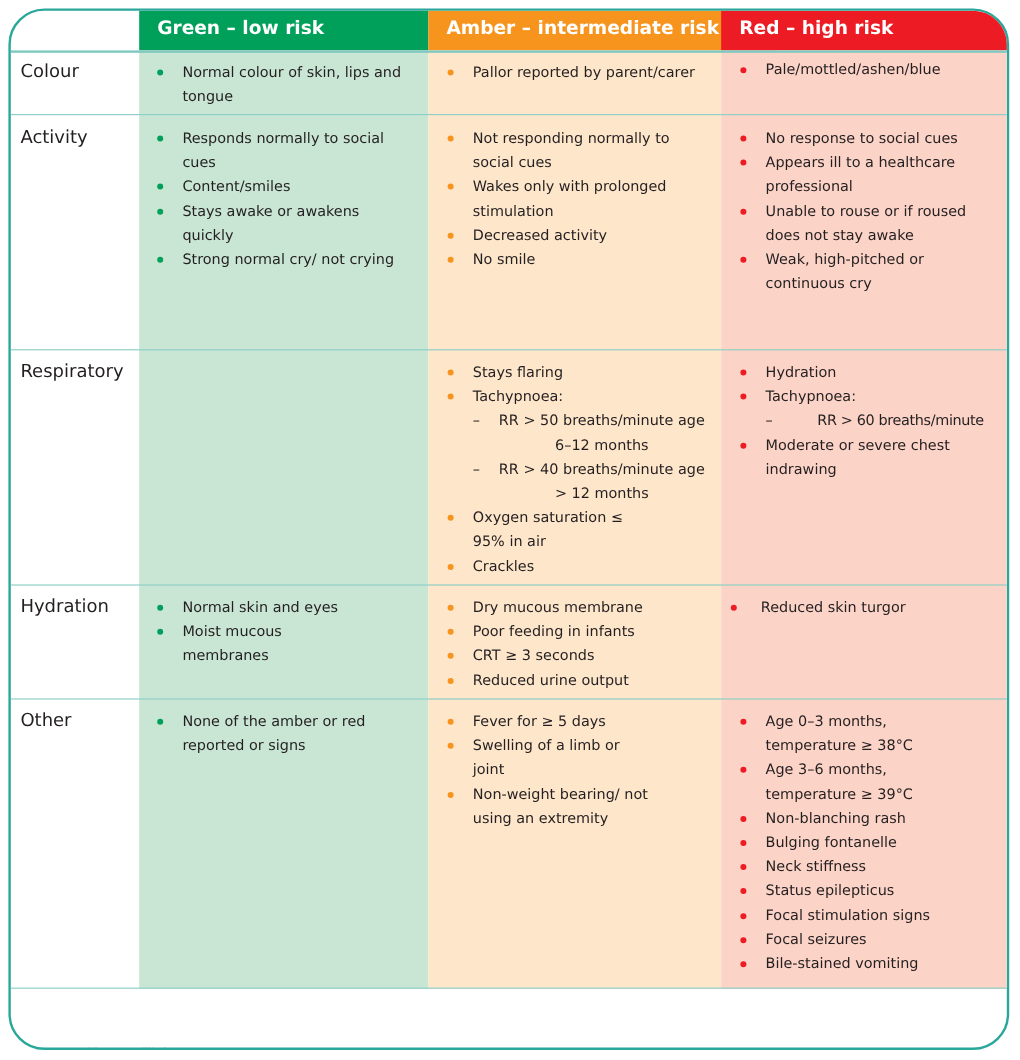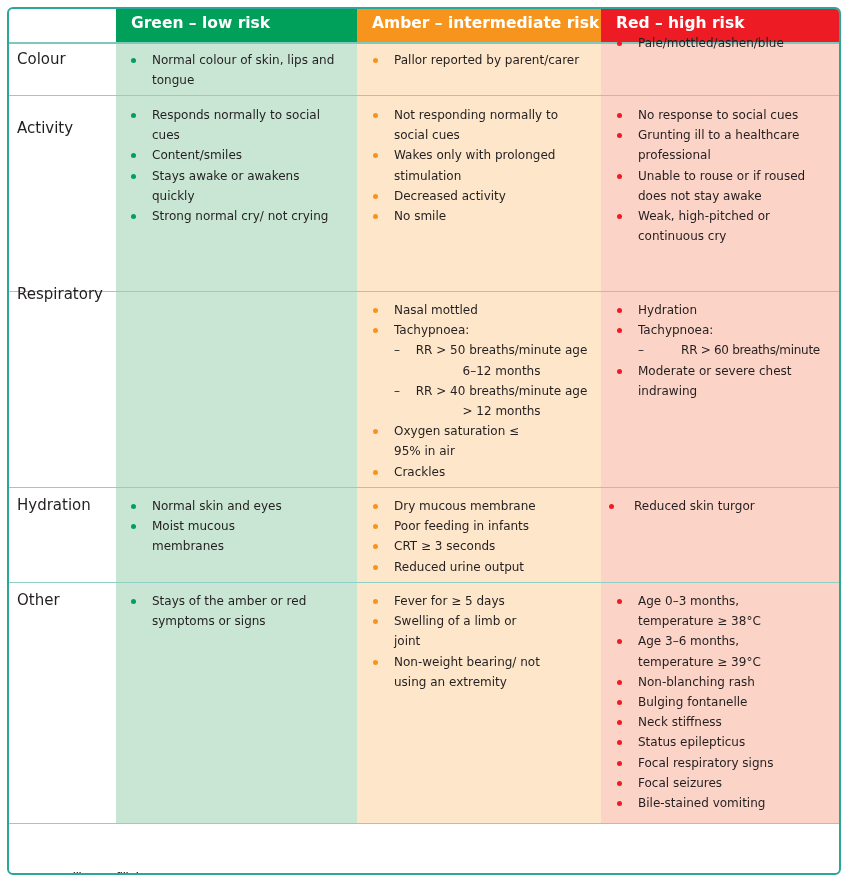--- a/index.html
+++ b/index.html
@@ -1,19 +1,19 @@
 <!DOCTYPE html>
 <html><head>
 <meta charset="utf-8">
 <style>
   html, body { margin:0; padding:0; background:#ffffff; }
   body { width:850px; height:883px; position:relative; font-family:"DejaVu Sans", sans-serif; color:#231f20; }
   .frame {
     position:absolute; left:7px; top:7px; width:834px; height:868px;
-    border:2px solid #2aa79b; border-radius:6px; box-sizing:border-box; overflow:hidden; background:#fff;
+    border:2px solid #2aa79b; border-radius:30px; box-sizing:border-box; overflow:hidden; background:#fff;
   }
   .hdr { position:absolute; top:0; height:33px; font-weight:bold; color:#fff; font-size:15.5px; line-height:29px; padding-left:15px; box-sizing:border-box; }
   .hdr.green { left:107px; width:241px; background:#00a05a; }
   .hdr.amber { left:348px; width:290px; background:#f7941d; }
   .hdr.red   { left:592px; width:242px; background:#ed1c24; }
   .bg { position:absolute; top:33px; height:782px; }
   .bg.green { left:107px; width:241px; background:#c9e6d5; }
   .bg.amber { left:348px; width:244px; background:#fee6cb; }
   .bg.red   { left:592px; width:242px; background:#fcd3c7; }
   .hline { position:absolute; left:0; width:834px; height:1px; background:#8fcfc6; }
@@ -44,36 +44,36 @@
   <div class="bg red"></div>
 
   <div class="hline top"></div>
   <div class="hline" style="top:86px"></div>
   <div class="hline" style="top:282px"></div>
   <div class="hline" style="top:478px"></div>
   <div class="hline" style="top:573px"></div>
   <div class="hline" style="top:814px"></div>
 
   <div class="row-label" style="top:41px">Colour</div>
-  <div class="row-label" style="top:110px">Activity</div>
-  <div class="row-label" style="top:276px">Respiratory</div>
+  <div class="row-label" style="top:96px">Activity</div>
+  <div class="row-label" style="top:291px">Respiratory</div>
   <div class="row-label" style="top:487px">Hydration</div>
   <div class="row-label" style="top:582px">Other</div>
 
   <div class="cell green" style="left:120px;top:41px;width:220px">
     <ul>
         <li><span class="dot"></span><span>Normal colour of skin, lips and tongue</span></li>
       </ul>
   </div>
   <div class="cell amber" style="left:362px;top:41px;width:220px">
     <ul>
         <li><span class="dot"></span><span>Pallor reported by parent/carer</span></li>
       </ul>
   </div>
-  <div class="cell red" style="left:606px;top:24px;width:222px">
+  <div class="cell red" style="left:606px;top:39px;width:222px">
     <ul>
         <li><span class="dot"></span><span>Pale/mottled/ashen/blue</span></li>
       </ul>
   </div>
 
   <div class="cell green" style="left:120px;top:96px;width:200px">
     <ul>
       <li><span class="dot"></span><span>Responds normally to social cues</span></li>
       <li><span class="dot"></span><span>Content/smiles</span></li>
       <li><span class="dot"></span><span>Stays awake or awakens quickly</span></li>
@@ -84,29 +84,29 @@
     <ul>
       <li><span class="dot"></span><span>Not responding normally to social cues</span></li>
       <li><span class="dot"></span><span>Wakes only with prolonged stimulation</span></li>
       <li><span class="dot"></span><span>Decreased activity</span></li>
       <li><span class="dot"></span><span>No smile</span></li>
     </ul>
   </div>
   <div class="cell red" style="left:606px;top:96px;width:200px">
     <ul>
       <li><span class="dot"></span><span>No response to social cues</span></li>
-      <li><span class="dot"></span><span>Grunting ill to a healthcare professional</span></li>
+      <li><span class="dot"></span><span>Appears ill to a healthcare professional</span></li>
       <li><span class="dot"></span><span>Unable to rouse or if roused does not stay awake</span></li>
       <li><span class="dot"></span><span>Weak, high-pitched or continuous cry</span></li>
     </ul>
   </div>
 
   <div class="cell amber" style="left:362px;top:291px;width:225px">
     <ul>
-      <li><span class="dot"></span><span>Nasal mottled</span></li>
+      <li><span class="dot"></span><span>Stays flaring</span></li>
       <li><span class="dot"></span><span>Tachypnoea:</span></li>
       <li class="sub">
           <span class="dash">–</span>
           <span class="subtxt" style="width:175px">RR &gt; 50 breaths/minute age 6–12 months</span>
         </li>
       <li class="sub">
           <span class="dash">–</span>
           <span class="subtxt" style="width:175px">RR &gt; 40 breaths/minute age &gt; 12 months</span>
         </li>
       <li><span class="dot"></span><span style="display:inline-block;width:150px">Oxygen saturation ≤ 95% in air</span></li>
@@ -140,39 +140,39 @@
     </ul>
   </div>
   <div class="cell red" style="left:598px;top:487px;width:222px">
     <ul>
         <li><span class="dot"></span><span style="padding-left:4px">Reduced skin turgor</span></li>
       </ul>
   </div>
 
   <div class="cell green" style="left:120px;top:582px;width:200px">
     <ul>
-        <li><span class="dot"></span><span>Stays of the amber or red symptoms or signs</span></li>
+        <li><span class="dot"></span><span>None of the amber or red reported or signs</span></li>
       </ul>
   </div>
   <div class="cell amber" style="left:362px;top:582px;width:205px">
     <ul>
       <li><span class="dot"></span><span>Fever for ≥ 5 days</span></li>
       <li><span class="dot"></span><span style="display:inline-block;width:140px">Swelling of a limb or joint</span></li>
       <li><span class="dot"></span><span>Non-weight bearing/ not using an extremity</span></li>
     </ul>
   </div>
   <div class="cell red" style="left:606px;top:582px;width:222px">
     <ul>
       <li><span class="dot"></span><span style="display:inline-block;width:160px">Age 0–3 months, temperature ≥ 38°C</span></li>
       <li><span class="dot"></span><span style="display:inline-block;width:160px">Age 3–6 months, temperature ≥ 39°C</span></li>
       <li><span class="dot"></span><span>Non-blanching rash</span></li>
       <li><span class="dot"></span><span>Bulging fontanelle</span></li>
       <li><span class="dot"></span><span>Neck stiffness</span></li>
       <li><span class="dot"></span><span>Status epilepticus</span></li>
-      <li><span class="dot"></span><span>Focal respiratory signs</span></li>
+      <li><span class="dot"></span><span>Focal stimulation signs</span></li>
       <li><span class="dot"></span><span>Focal seizures</span></li>
       <li><span class="dot"></span><span>Bile-stained vomiting</span></li>
     </ul>
   </div>
 
   <div class="footer">
     <div>CRT: capillary refill time</div>
     <div>RR: respiratory rate</div>
   </div>
 </div>

